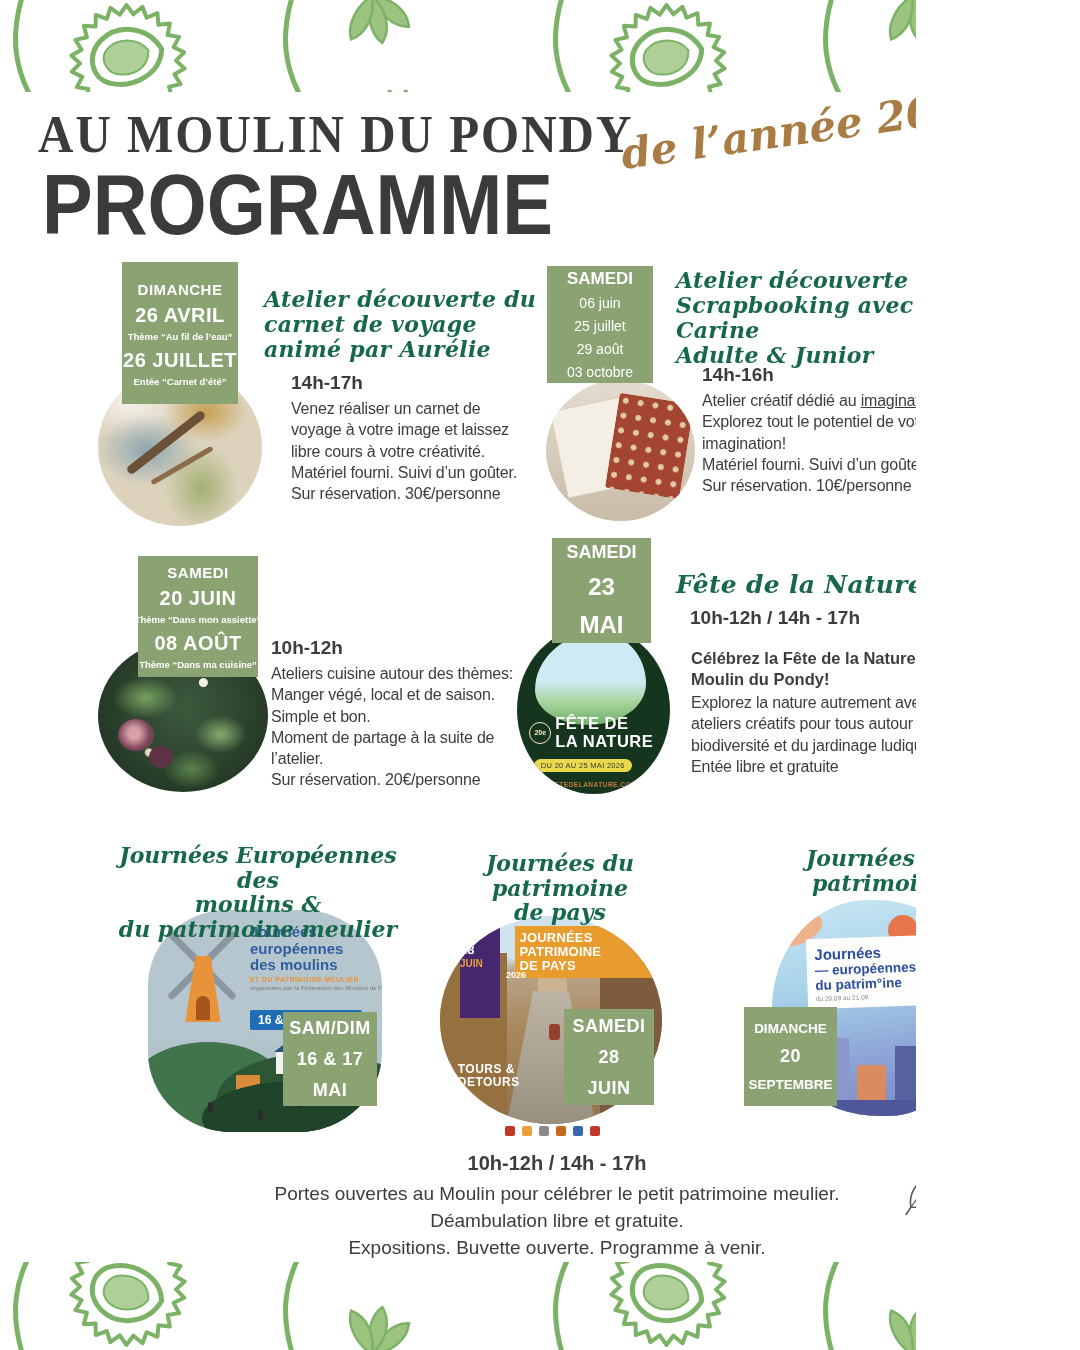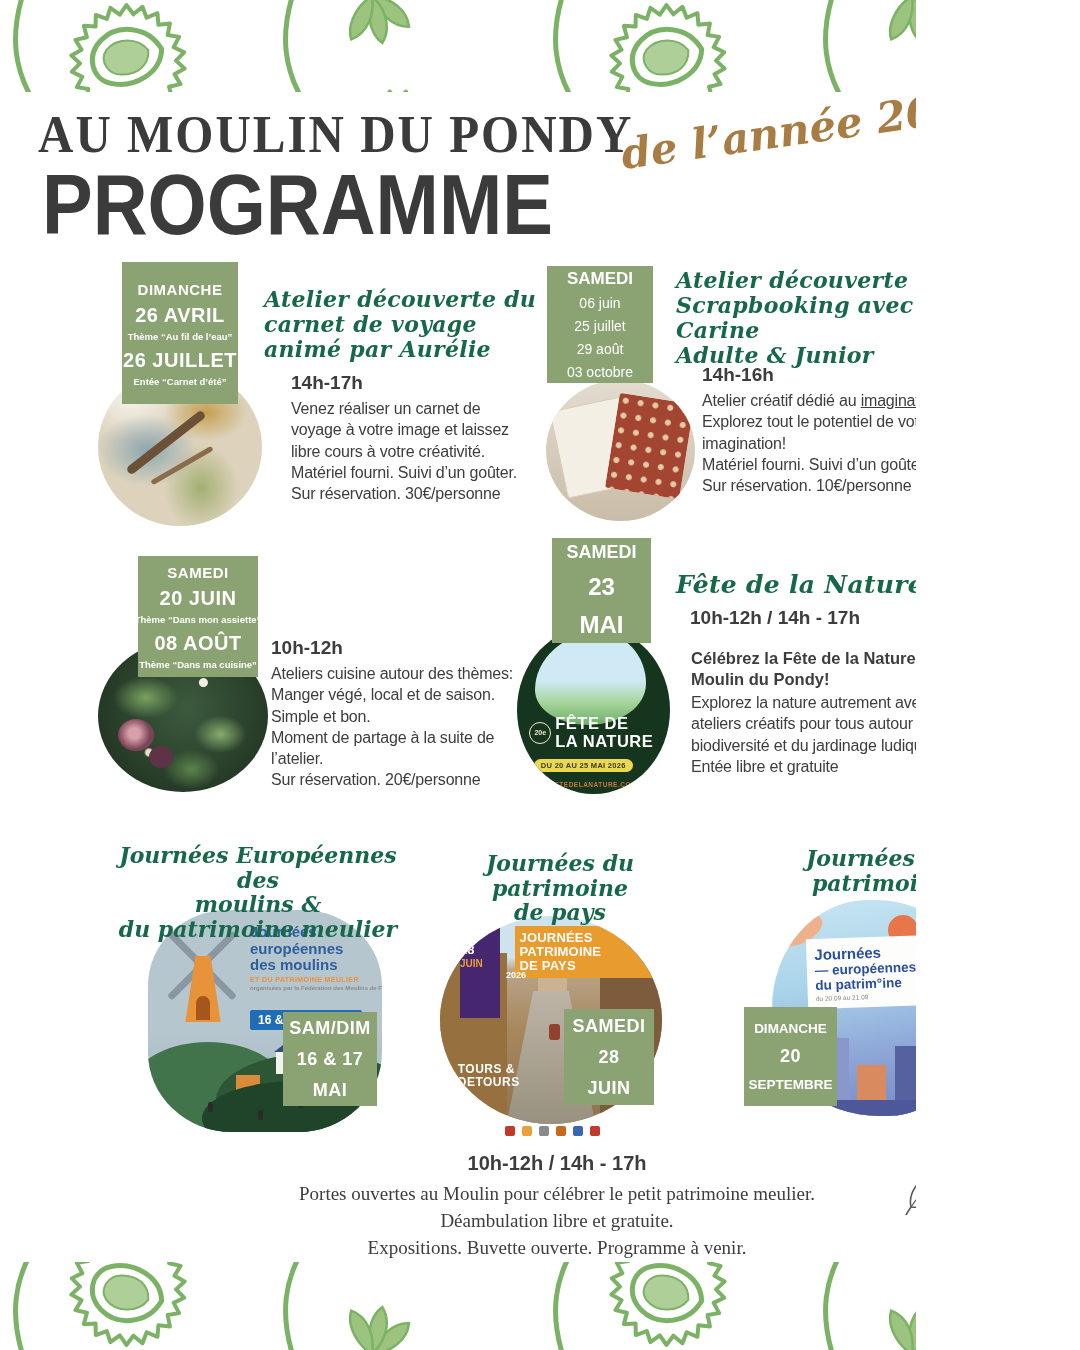--- a/index.html
+++ b/index.html
@@ -69,21 +69,21 @@
         background:radial-gradient(circle at 45% 45%, #d8a0a8 0 20%, #7a4458 60%);}
   .fig2{position:absolute;left:30%;top:70%;width:24px;height:22px;border-radius:50%;background:#5f3346;}
 
   .photo4{border-radius:50%;background:#16351f;}
   .n-sky{position:absolute;left:12%;top:4%;width:72%;height:55%;
          background:linear-gradient(180deg,#cfeaf5 0 52%,#a5d49a 76%,#6fae6a 100%);
          border-radius:58% 42% 52% 48% / 62% 55% 45% 38%;}
   .n-ed{position:absolute;left:8%;top:57%;width:20px;height:20px;border:1.5px solid #f5e9c8;border-radius:50%;
         color:#f5e9c8;font-size:7px;font-weight:bold;display:flex;align-items:center;justify-content:center;}
   .n-title{position:absolute;left:25%;top:53%;color:#fff;font-weight:800;font-size:16.5px;line-height:1.08;letter-spacing:.5px;}
-  .n-dates{position:absolute;left:11%;top:79%;background:#ead84e;color:#3a3a2a;font-size:7.5px;font-weight:bold;
+  .n-dates{position:absolute;left:11%;top:79%;background:#ead84e;color:#3a3a2a;font-size:7.5px;font-weight:normal;
            padding:2px 7px;border-radius:8px;letter-spacing:.3px;white-space:nowrap;}
   .n-site{position:absolute;left:0;right:0;bottom:3.5%;text-align:center;color:#c77a3a;font-size:6.5px;font-weight:bold;letter-spacing:.5px;}
 
   .photo5{border-radius:34% 34% 36% 36%;background:linear-gradient(180deg,#b6c6cf 0 55%,#9db3bd 100%);}
   .blade{position:absolute;left:8px;top:52px;width:92px;height:7px;background:#8a97a0;border-radius:3px;}
   .tower{position:absolute;left:34px;top:46px;width:42px;height:66px;background:#e8923a;
          clip-path:polygon(32% 0,68% 0,92% 100%,8% 100%);}
   .door{position:absolute;left:48px;top:86px;width:14px;height:24px;background:#a4561c;border-radius:7px 7px 0 0;}
   .m-txt{position:absolute;left:102px;top:14px;width:126px;color:#2d5e9e;font-weight:bold;font-size:15px;line-height:1.1;}
   .m-sub{color:#e8923a;font-size:7px;font-weight:800;letter-spacing:.4px;margin-top:2px;white-space:nowrap;}
@@ -426,21 +426,21 @@
     <div class="e1">28</div>
     <div class="e1">JUIN</div>
   </div>
   <div class="badge" style="left:744px;top:1007px;width:93px;height:99px;">
     <div class="e1 small">DIMANCHE</div>
     <div class="e1">20</div>
     <div class="e1 small">SEPTEMBRE</div>
   </div>
 
   <div class="abs time f-center" style="left:140px;top:1152px;width:834px;font-size:20px;">10h-12h / 14h - 17h</div>
-  <div class="abs f-center" style="left:140px;top:1181px;width:834px;font-size:19px;line-height:1.42;font-family:Liberation Serif, serif;">Portes ouvertes au Moulin pour célébrer le petit patrimoine meulier.
+  <div class="abs f-center" style="left:140px;top:1181px;width:834px;font-size:19px;line-height:1.42;">Portes ouvertes au Moulin pour célébrer le petit patrimoine meulier.
 Déambulation libre et gratuite.
 Expositions. Buvette ouverte. Programme à venir.</div>
   <svg class="abs" style="left:903px;top:1170px;" width="40" height="46" viewBox="0 0 40 46">
     <path d="M30 3 C14 10 5 24 8 37 C22 39 32 28 33 14 C33.5 9 32 5 30 3 Z" fill="none" stroke="#5a5a5a" stroke-width="1.6"></path>
     <path d="M30 3 C24 14 16 26 8 37" stroke="#5a5a5a" stroke-width="1.2" fill="none"></path>
     <path d="M8 37 C6 40 4 43 3 45" stroke="#5a5a5a" stroke-width="1.6" fill="none"></path>
     <path d="M27 8 L19 10 M29 14 L20 17 M28 20 L17 24 M25 27 L14 30" stroke="#5a5a5a" stroke-width="0.9"></path>
   </svg>
 
 </div>

